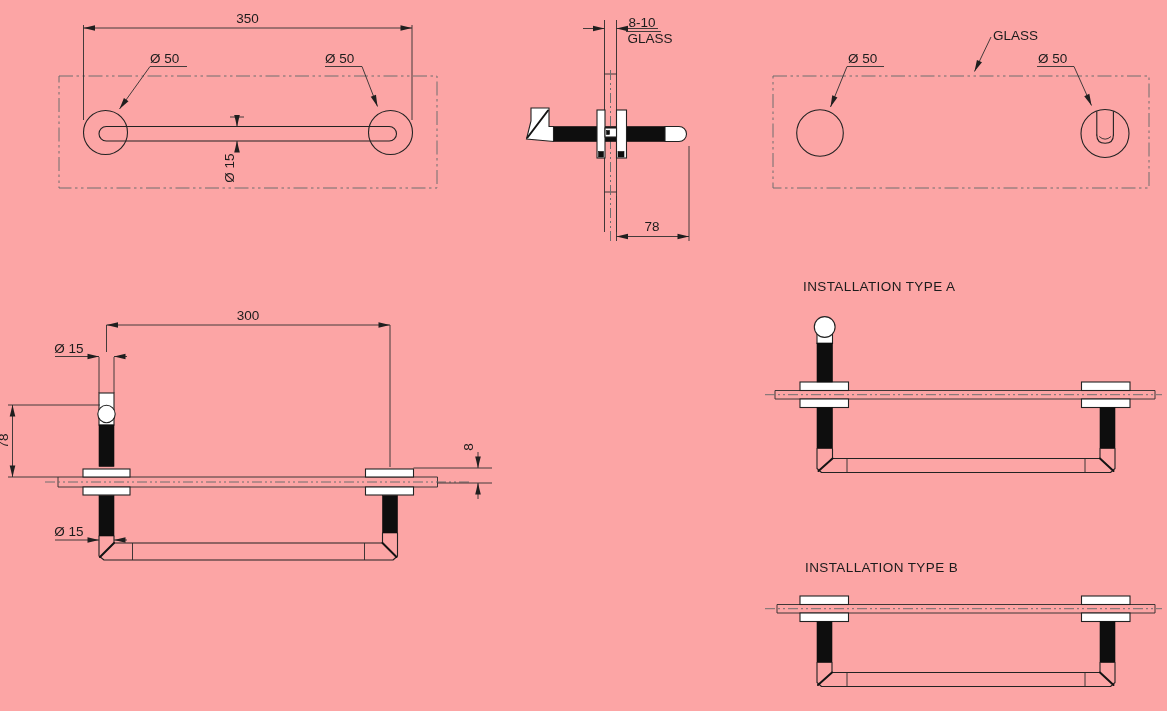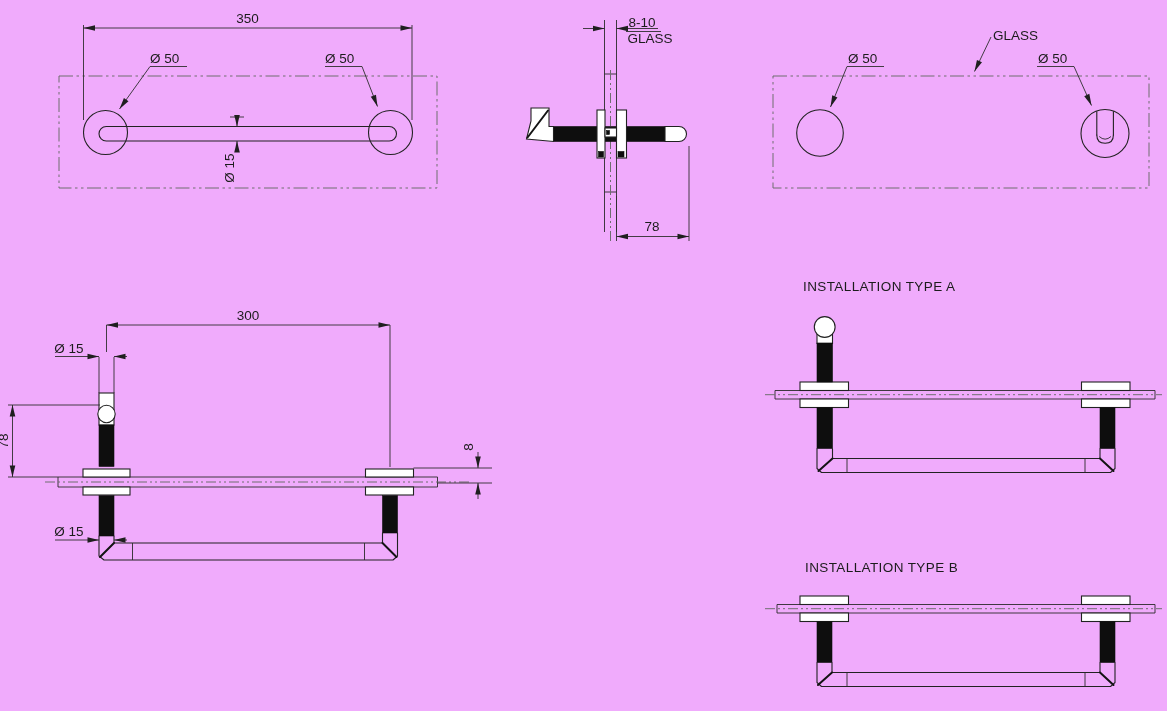--- a/index.html
+++ b/index.html
@@ -1,16 +1,16 @@
 <!DOCTYPE html>
 <html><head>
 <meta charset="utf-8">
 <style>
   html,body{margin:0;padding:0;background:#ffffff;}
-  .stage{position:relative;width:1167px;height:711px;background:#f0abfc;overflow:hidden;}
+  .stage{position:relative;width:1167px;height:711px;background:#fca5a5;overflow:hidden;}
   svg{display:block;}
   text{font-family:"Liberation Sans",sans-serif;font-size:13.5px;fill:#1c1c1c;}
   .title-txt{font-size:13.5px;letter-spacing:.4px;}
   .ln{stroke:#222222;stroke-width:1.1;fill:none;stroke-linecap:round;stroke-linejoin:round;}
   .thin{stroke:#2a2a2a;stroke-width:0.9;fill:none;}
   .dim{stroke:#2f2f2f;stroke-width:0.9;fill:none;}
   .chain{stroke:#6f6f6f;stroke-width:1;fill:none;stroke-dasharray:14 3.5 2.5 3.5 2.5 3.5;}
   .chain2{stroke:#6f6f6f;stroke-width:1;fill:none;stroke-dasharray:10 3 2 3 2 3;}
   .blk{fill:#0e0e0e;stroke:#0e0e0e;stroke-width:0.6;}
   .wf{fill:#ffffff;stroke:#222222;stroke-width:1.1;}

